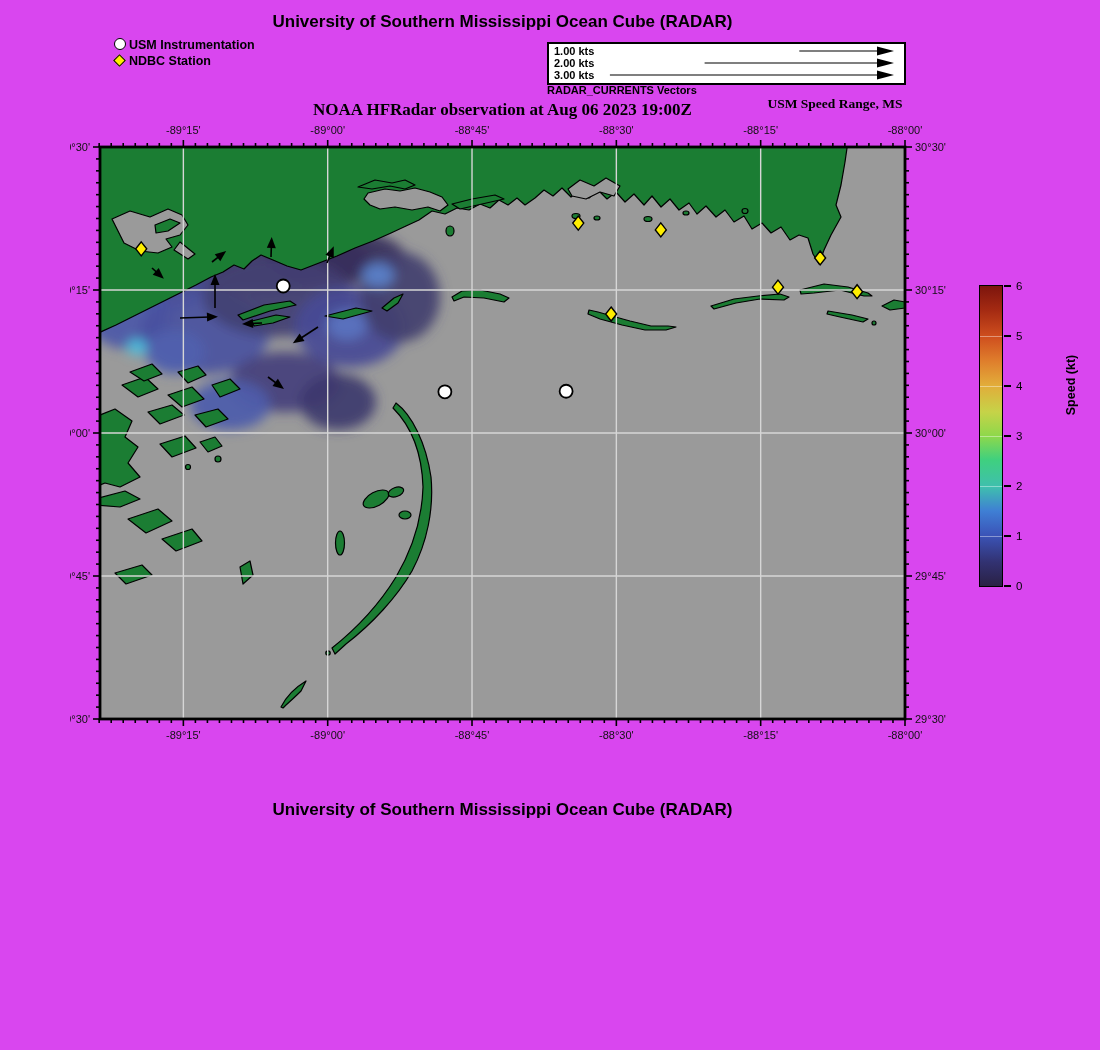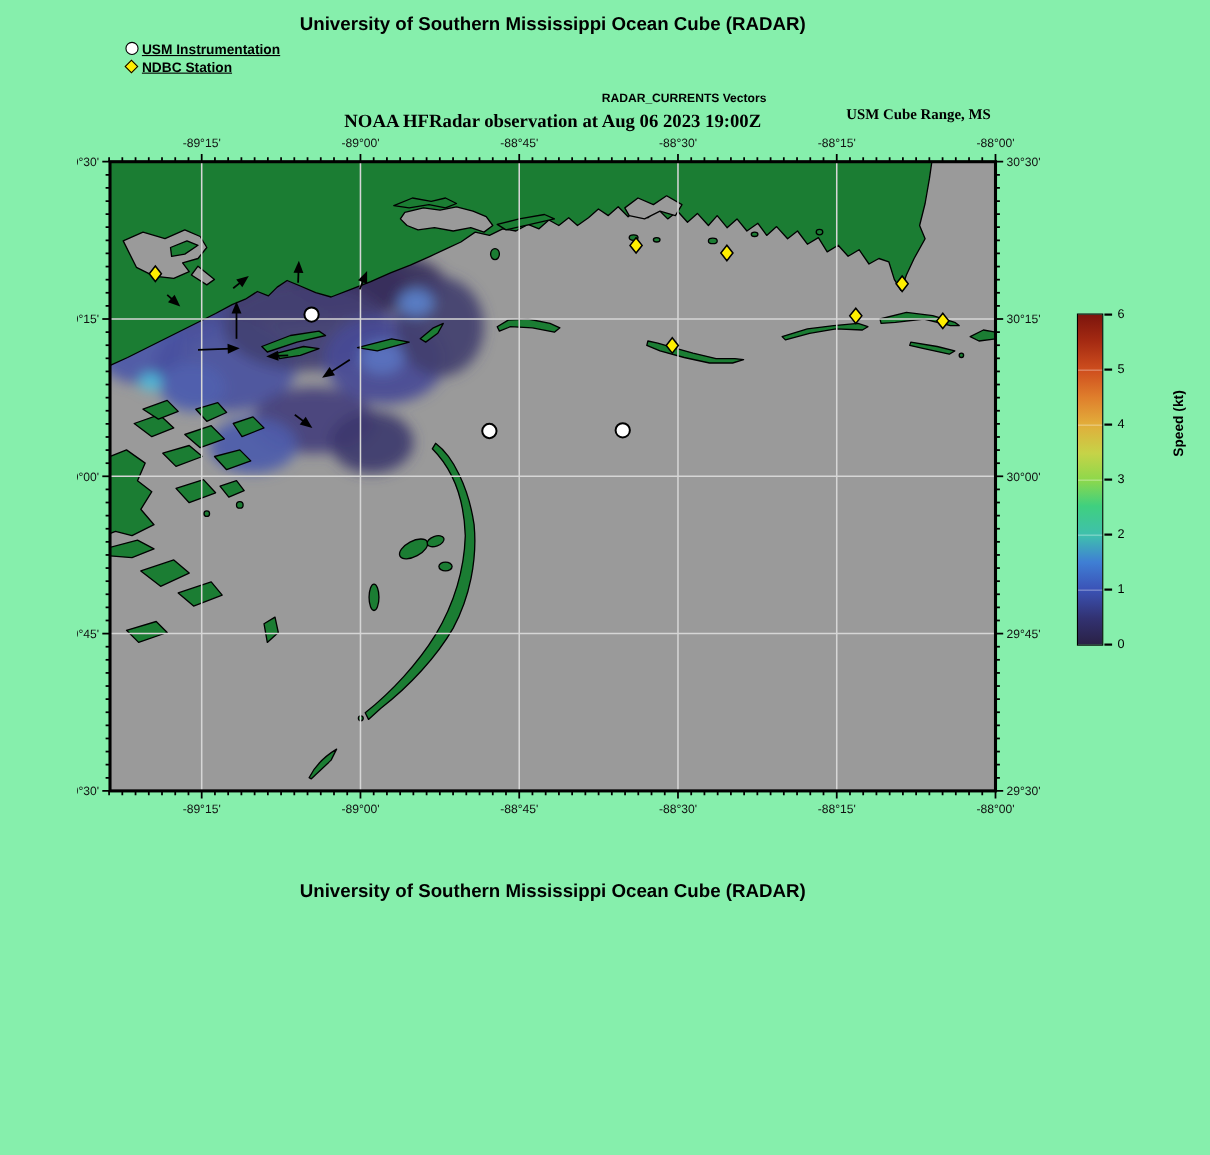--- a/index.html
+++ b/index.html
@@ -1,21 +1,21 @@
 <!DOCTYPE html>
 <html><head>
 <meta charset="utf-8">
 <style>
   html,body{margin:0;padding:0;background:#ffffff;}
-  #page{position:relative;width:1100px;height:1050px;background:#86efac;overflow:hidden;
+  #page{position:relative;width:1100px;height:1050px;background:#d946ef;overflow:hidden;
         font-family:"Liberation Sans",sans-serif;color:#000;}
   .abs{position:absolute;}
   .ttl{font-weight:bold;font-size:17px;text-align:center;width:805px;left:100px;}
   .serif{font-family:"Liberation Serif",serif;}
-  .legend-row{position:absolute;left:129px;font-weight:bold;font-size:12.5px;white-space:nowrap;text-decoration:underline;}
+  .legend-row{position:absolute;left:129px;font-weight:bold;font-size:12.5px;white-space:nowrap;}
   .legend-circle{position:absolute;left:114px;width:12px;height:12px;border:1.8px solid #000;
                  border-radius:50%;background:#fff;box-sizing:border-box;}
   .legend-diamond{position:absolute;left:115px;width:9px;height:9px;background:#ffee00;
                   border:1.4px solid #000;transform:rotate(45deg);box-sizing:border-box;}
   #scalebox{position:absolute;left:547px;top:42px;width:355px;height:39px;border:2.5px solid #000;
             background:#fff;box-sizing:content-box;}
   .sb-label{position:absolute;left:5px;font-weight:bold;font-size:11px;line-height:11px;}
   #sb-caption{position:absolute;left:547px;top:84px;font-weight:bold;font-size:11px;text-align:center;}
   #range-label{position:absolute;left:705px;top:96px;width:260px;text-align:center;
                font-weight:bold;font-size:13.5px;}
@@ -33,24 +33,37 @@
 
 <div id="page">
 
   <div class="abs ttl" style="top:12px;">University of Southern Mississippi Ocean Cube (RADAR)</div>
 
   <span class="legend-circle" style="top:38px;"></span>
   <div class="legend-row" style="top:38px;">USM Instrumentation</div>
   <span class="legend-diamond" style="top:56px;"></span>
   <div class="legend-row" style="top:54px;text-align:right;">NDBC Station</div>
 
+  <div id="scalebox">
+    <div class="sb-label" style="top:2px;">1.00 kts</div>
+    <div class="sb-label" style="top:14px;">2.00 kts</div>
+    <div class="sb-label" style="top:26px;">3.00 kts</div>
+    <svg id="sb-arrows" width="355" height="39" style="position:absolute;left:0;top:0;">
+        <line x1="250.3" y1="7" x2="331" y2="7" stroke="#000" stroke-width="1.2"></line>
+        <polygon points="345,7 328,2.5 328,11.5" fill="#000"></polygon>
+        <line x1="155.6" y1="19" x2="331" y2="19" stroke="#000" stroke-width="1.2"></line>
+        <polygon points="345,19 328,14.5 328,23.5" fill="#000"></polygon>
+        <line x1="60.89999999999998" y1="31" x2="331" y2="31" stroke="#000" stroke-width="1.2"></line>
+        <polygon points="345,31 328,26.5 328,35.5" fill="#000"></polygon>
+      </svg>
+  </div>
   <div id="sb-caption">RADAR_CURRENTS Vectors</div>
 
   <div class="abs ttl serif" style="top:100px;">NOAA HFRadar observation at Aug 06 2023 19:00Z</div>
-  <div id="range-label" class="serif">USM Cube Range, MS</div>
+  <div id="range-label" class="serif">USM Speed Range, MS</div>
 
   <svg id="mapsvg" class="abs" style="left:70px;top:117px;" width="880" height="640" viewBox="-30 -30 880 640">
     <defs>
       <filter id="blur" x="-40%" y="-40%" width="180%" height="180%">
         <feGaussianBlur stdDeviation="6"></feGaussianBlur>
       </filter>
       <clipPath id="mapclip">
           <rect x="0" y="0" width="805" height="572"></rect>
         </clipPath>
     </defs>

